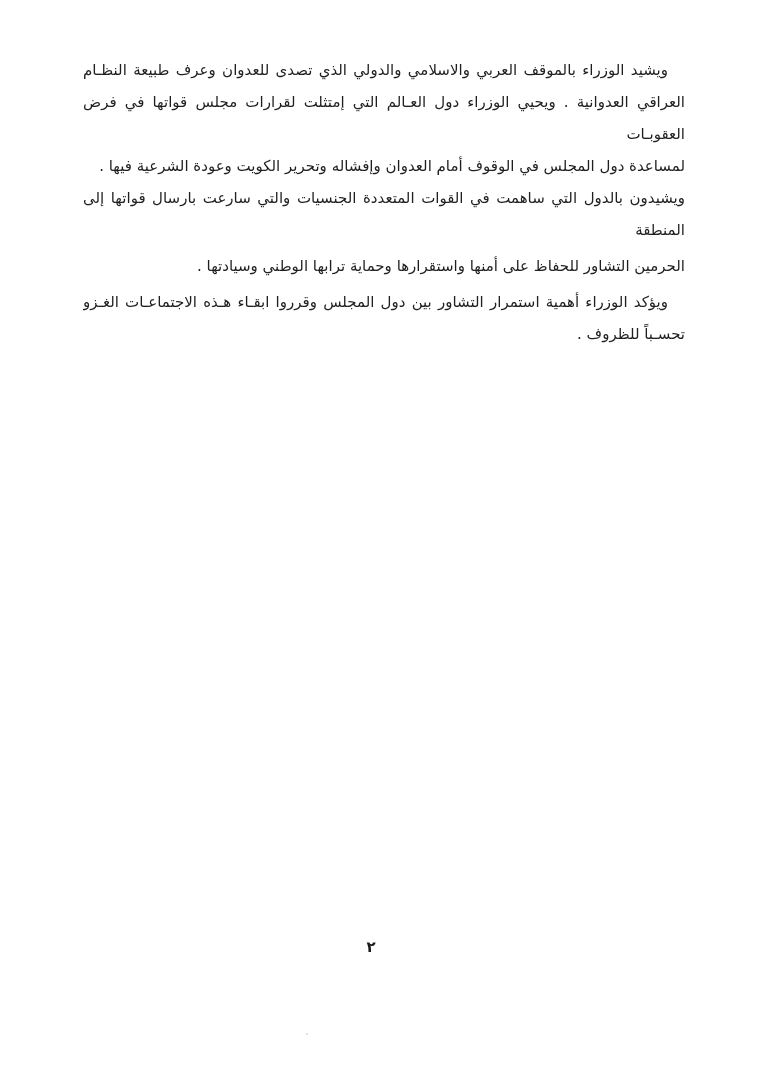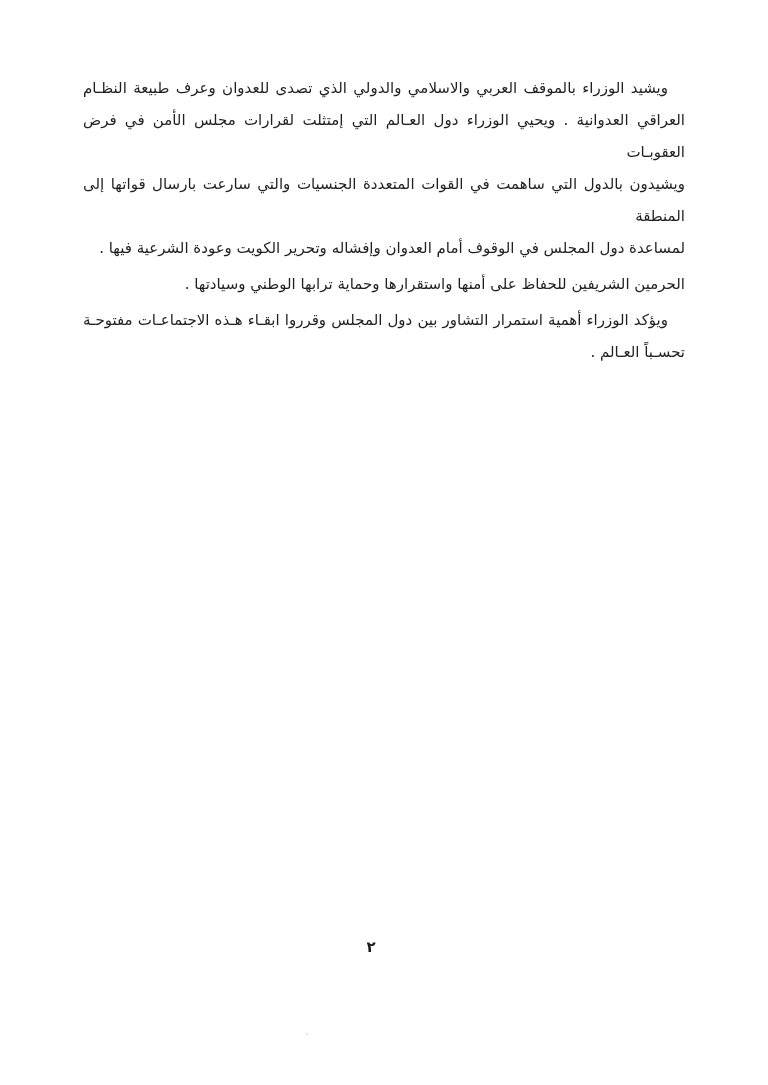--- a/index.html
+++ b/index.html
@@ -12,21 +12,21 @@
     width: 768px;
     height: 1085px;
     background: #ffffff;
     overflow: hidden;
     direction: rtl;
     font-family: "DejaVu Sans", sans-serif;
     color: #1f1f1f;
   }
   .text-block {
     position: absolute;
-    top: 72px;
+    top: 54px;
     right: 83px;
     width: 602px;
   }
   .para {
     margin: 0 0 4px 0;
   }
   .line {
     font-size: 15px;
     line-height: 32px;
     letter-spacing: 0.1px;
@@ -67,32 +67,32 @@
 </style>
 </head>
 <body>
 
 <div class="page">
 
   <div class="text-block">
 
     <div class="para">
       <div class="line indent">ويشيد الوزراء بالموقف العربي والاسلامي والدولي الذي تصدى للعدوان وعرف طبيعة النظـام</div>
-      <div class="line">العراقي العدوانية . ويحيي الوزراء دول العـالم التي إمتثلت لقرارات مجلس الأمن في فرض العقوبـات</div>
+      <div class="line">العراقي العدوانية . ويحيي الوزراء دول العـالم التي إمتثلت لقرارات مجلس قواتها في فرض العقوبـات</div>
+      <div class="line last">لمساعدة دول المجلس في الوقوف أمام العدوان وإفشاله وتحرير الكويت وعودة الشرعية فيها .</div>
       <div class="line">ويشيدون بالدول التي ساهمت في القوات المتعددة الجنسيات والتي سارعت بارسال قواتها إلى المنطقة</div>
-      <div class="line last">لمساعدة دول المجلس في الوقوف أمام العدوان وإفشاله وتحرير الكويت وعودة الشرعية فيها .</div>
     </div>
 
     <div class="para">
-      <div class="line last">الحرمين الشريفين للحفاظ على أمنها واستقرارها وحماية ترابها الوطني وسيادتها .</div>
+      <div class="line last">الحرمين التشاور للحفاظ على أمنها واستقرارها وحماية ترابها الوطني وسيادتها .</div>
     </div>
 
     <div class="para">
-      <div class="line indent">ويؤكد الوزراء أهمية استمرار التشاور بين دول المجلس وقرروا ابقـاء هـذه الاجتماعـات مفتوحـة</div>
-      <div class="line last">تحسـباً العـالم .</div>
+      <div class="line indent">ويؤكد الوزراء أهمية استمرار التشاور بين دول المجلس وقرروا ابقـاء هـذه الاجتماعـات الغـزو</div>
+      <div class="line last">تحسـباً للظروف .</div>
     </div>
 
   </div>
 
   <div class="page-number">٢</div>
 
   <div class="speck"></div>
 
 </div>
 

